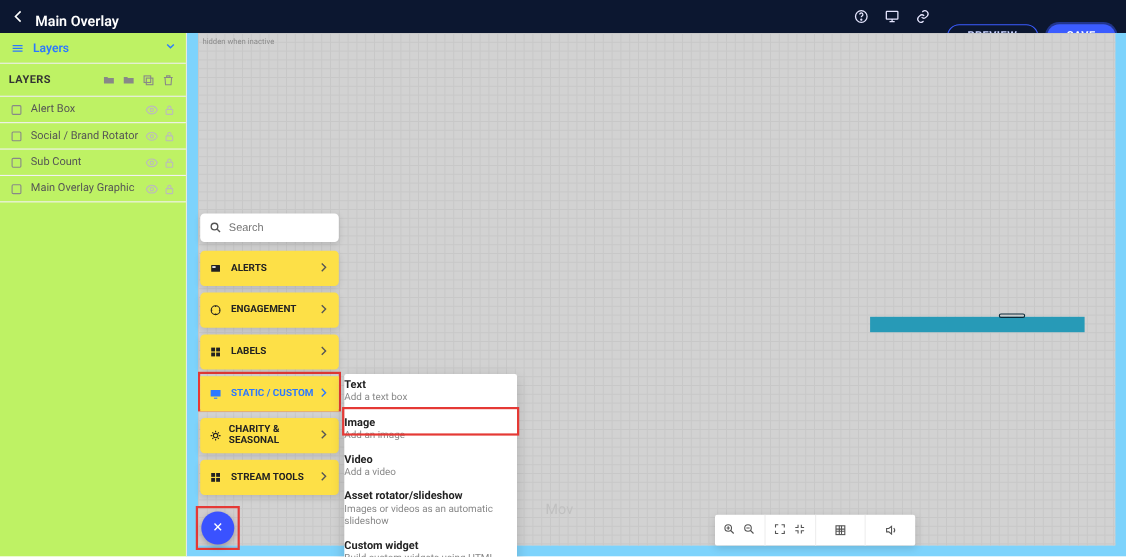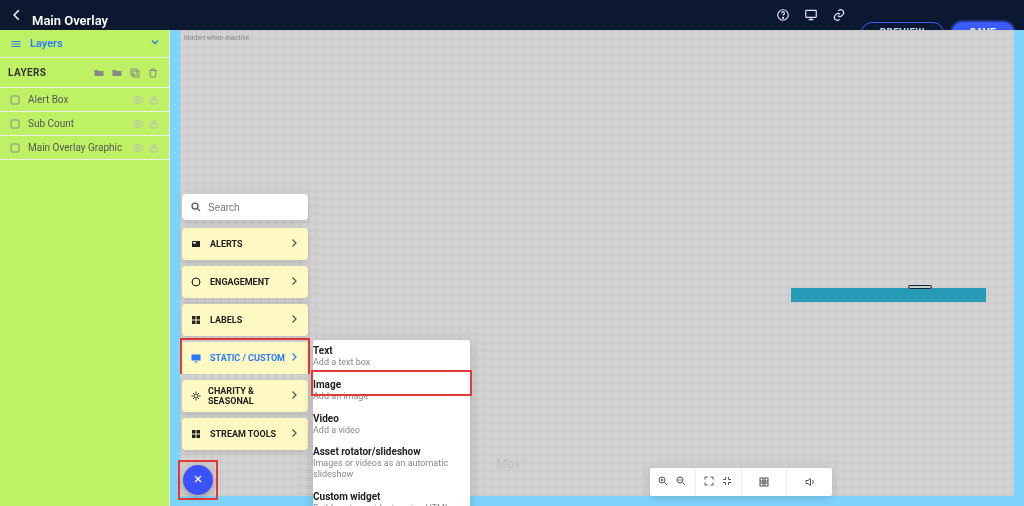--- a/index.html
+++ b/index.html
@@ -46,21 +46,21 @@
 
 
 .fab-wrap { position: absolute; left: 178px; bottom: 6px; width: 40px; height: 40px; border: 2px solid #e53935; background: rgba(255,0,0,0.02); display: flex; align-items: center; justify-content: center; z-index: 50; }
 .fab { width: 30px; height: 30px; border-radius: 50%; background: #3a52ff; color: #fff; display: flex; align-items: center; justify-content: center; cursor: pointer; box-shadow: 0 2px 6px rgba(0,0,0,.25); }
 
 
 .popover { position: absolute; left: 182px; top: 194px; width: 126px; z-index: 40; }
 .search-box { height: 26px; background: #fff; border-radius: 4px; box-shadow: 0 2px 6px rgba(0,0,0,.12); display: flex; align-items: center; padding: 0 8px; margin-bottom: 8px; }
 .search-box .sicon { color: #555; width: 14px; display: flex; }
 .search-box input { border: none; outline: none; font-size: 10px; width: 100%; margin-left: 6px; }
-.cat {position: relative; height: 32px; background: #fef9c3; border-radius: 4px; box-shadow: 0 2px 6px rgba(0,0,0,.12); display: flex; align-items: center; padding: 0 8px; margin-bottom: 6px; cursor: pointer; font-size: 9px; font-weight: 700; color: #222; }
+.cat {position: relative; height: 32px; background: #fde047; border-radius: 4px; box-shadow: 0 2px 6px rgba(0,0,0,.12); display: flex; align-items: center; padding: 0 8px; margin-bottom: 6px; cursor: pointer; font-size: 9px; font-weight: 700; color: #222; }
 .cat.hl { z-index: 20; box-shadow: none; border-radius: 0; }
 .cat-hl-box { position: absolute; left: 180px; top: 338px; width: 130px; height: 36px; border: 2px solid #e53935; z-index: 30; pointer-events: none; }
 .cat .cicon { width: 14px; margin-right: 6px; display: flex; }
 .cat .chev { margin-left: auto; color: #555; }
 .cat.active { color: #2c78ff; }
 
 
 .submenu { position: absolute; left: 313px; top: 340px; width: 157px; background: #fff; border-radius: 2px; box-shadow: 0 4px 12px rgba(0,0,0,.18); z-index: 45; }
 .sub-item { padding: 5px 0 6px; cursor: pointer; }
 .sub-item .t { font-size: 10px; font-weight: 700; color: #222; }
@@ -152,20 +152,40 @@
             </svg>
           </span>
     </div>
     <div class="layer">
       <span class="licon">
             <svg class="svg" viewBox="0 0 24 24" fill="none" stroke="#888" stroke-width="2">
               <rect x="4" y="4" width="16" height="16" rx="2"></rect>
             </svg>
           </span>
       <span class="lbl">Alert Box</span>
+      <span class="rcell">
+            <svg class="svg" viewBox="0 0 24 24" fill="none" stroke="#bbb" stroke-width="2">
+              <path d="M2 12s3-7 10-7 10 7 10 7-3 7-10 7S2 12 2 12z"></path>
+              <circle cx="12" cy="12" r="3"></circle>
+            </svg>
+          </span>
+      <span class="rcell">
+            <svg class="svg" viewBox="0 0 24 24" fill="none" stroke="#bbb" stroke-width="2">
+              <rect x="6" y="11" width="12" height="9" rx="1"></rect>
+              <path d="M9 11V8a3 3 0 0 1 6 0v3"></path>
+            </svg>
+          </span>
+    </div>
+    <div class="layer">
+      <span class="licon">
+            <svg class="svg" viewBox="0 0 24 24" fill="none" stroke="#888" stroke-width="2">
+              <rect x="4" y="4" width="16" height="16" rx="2"></rect>
+            </svg>
+          </span>
+      <span class="lbl">Social / Brand Rotator</span>
       <span class="rcell">
             <svg class="svg" viewBox="0 0 24 24" fill="none" stroke="#bbb" stroke-width="2">
               <path d="M2 12s3-7 10-7 10 7 10 7-3 7-10 7S2 12 2 12z"></path>
               <circle cx="12" cy="12" r="3"></circle>
             </svg>
           </span>
       <span class="rcell">
             <svg class="svg" viewBox="0 0 24 24" fill="none" stroke="#bbb" stroke-width="2">
               <rect x="6" y="11" width="12" height="9" rx="1"></rect>
               <path d="M9 11V8a3 3 0 0 1 6 0v3"></path>

